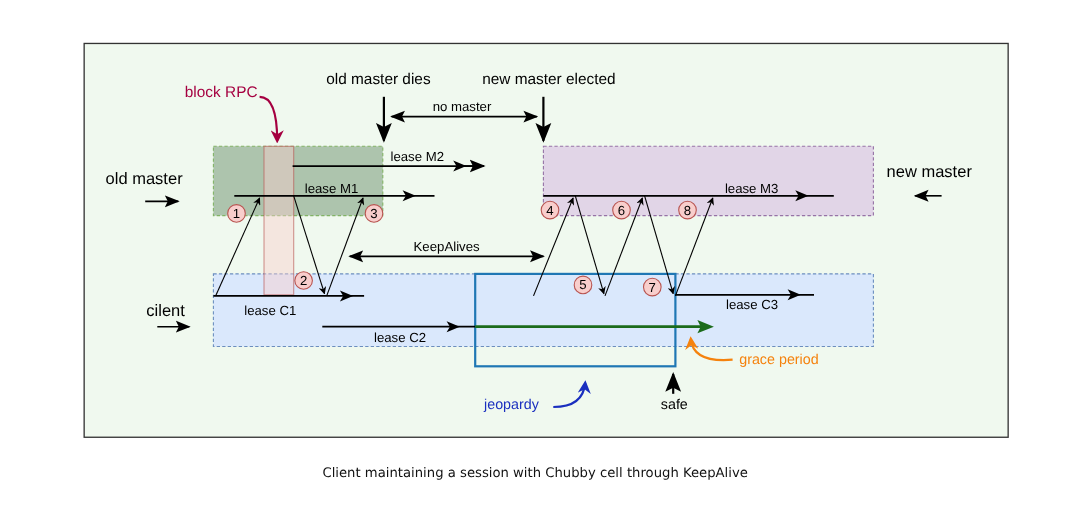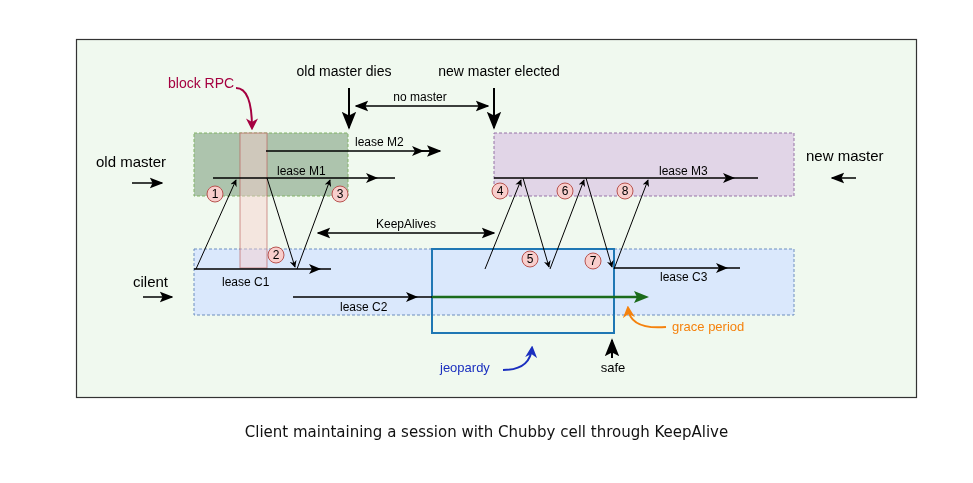--- a/index.html
+++ b/index.html
@@ -1,21 +1,21 @@
 <!DOCTYPE html>
 <html><head>
 <meta charset="utf-8">
 <style>
   html, body { margin: 0; padding: 0; background: #ffffff; }
   body { width: 973px; height: 483px; position: relative; overflow: hidden;
          font-family: "Liberation Sans", sans-serif; }
   #diagram { position: absolute; left: 0; top: 0; }
   .lbl { font-family: "Liberation Sans", sans-serif; fill: #000; }
   .caption { position: absolute; left: 0; top: 423px; width: 973px; text-align: center;
-             font-family: "DejaVu Sans", sans-serif; font-size: 15px; color: #111; }
+             font-family: "DejaVu Sans", sans-serif; font-size: 12px; color: #111; }
   .badge-text { font-family: "Liberation Sans", sans-serif; font-size: 12px; fill: #000; }
 </style>
 </head>
 <body>
 
 <svg id="diagram" width="973" height="483" viewBox="0 0 973 483" xmlns="http://www.w3.org/2000/svg">
   <defs>
     <marker id="ah" viewBox="0 0 10 10" refX="9" refY="5" markerWidth="7" markerHeight="7" orient="auto-start-reverse">
       <path d="M0,0 L10,5 L0,10 L3,5 Z" fill="#000"></path>
     </marker>

